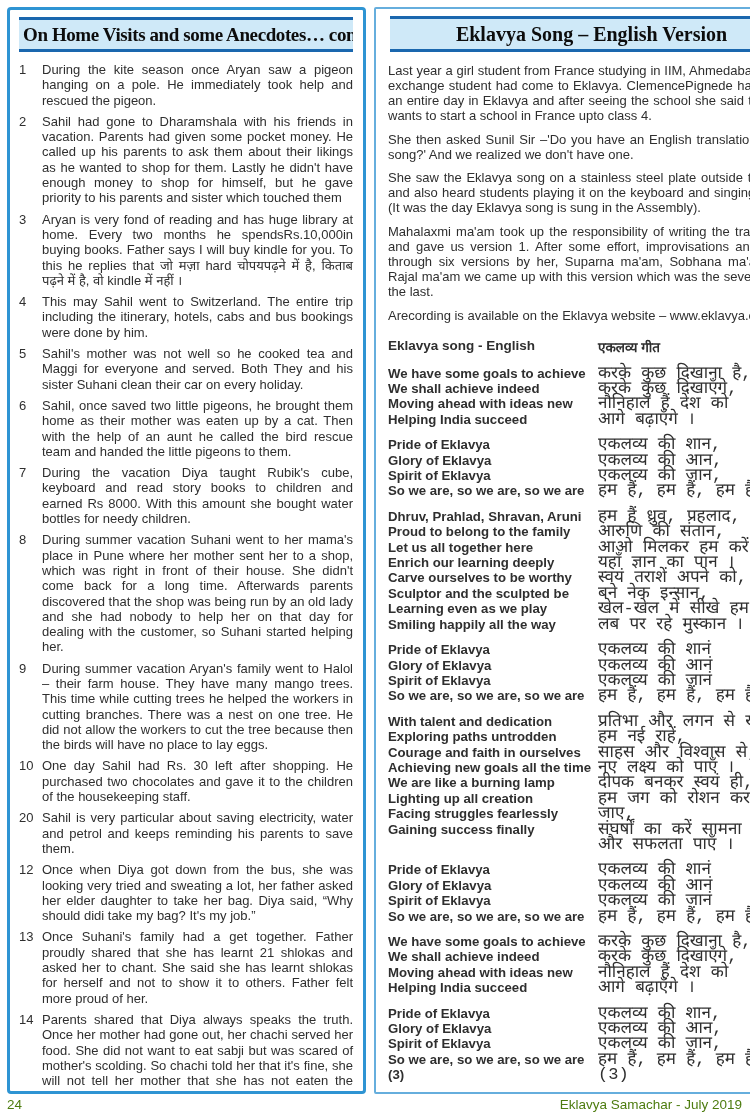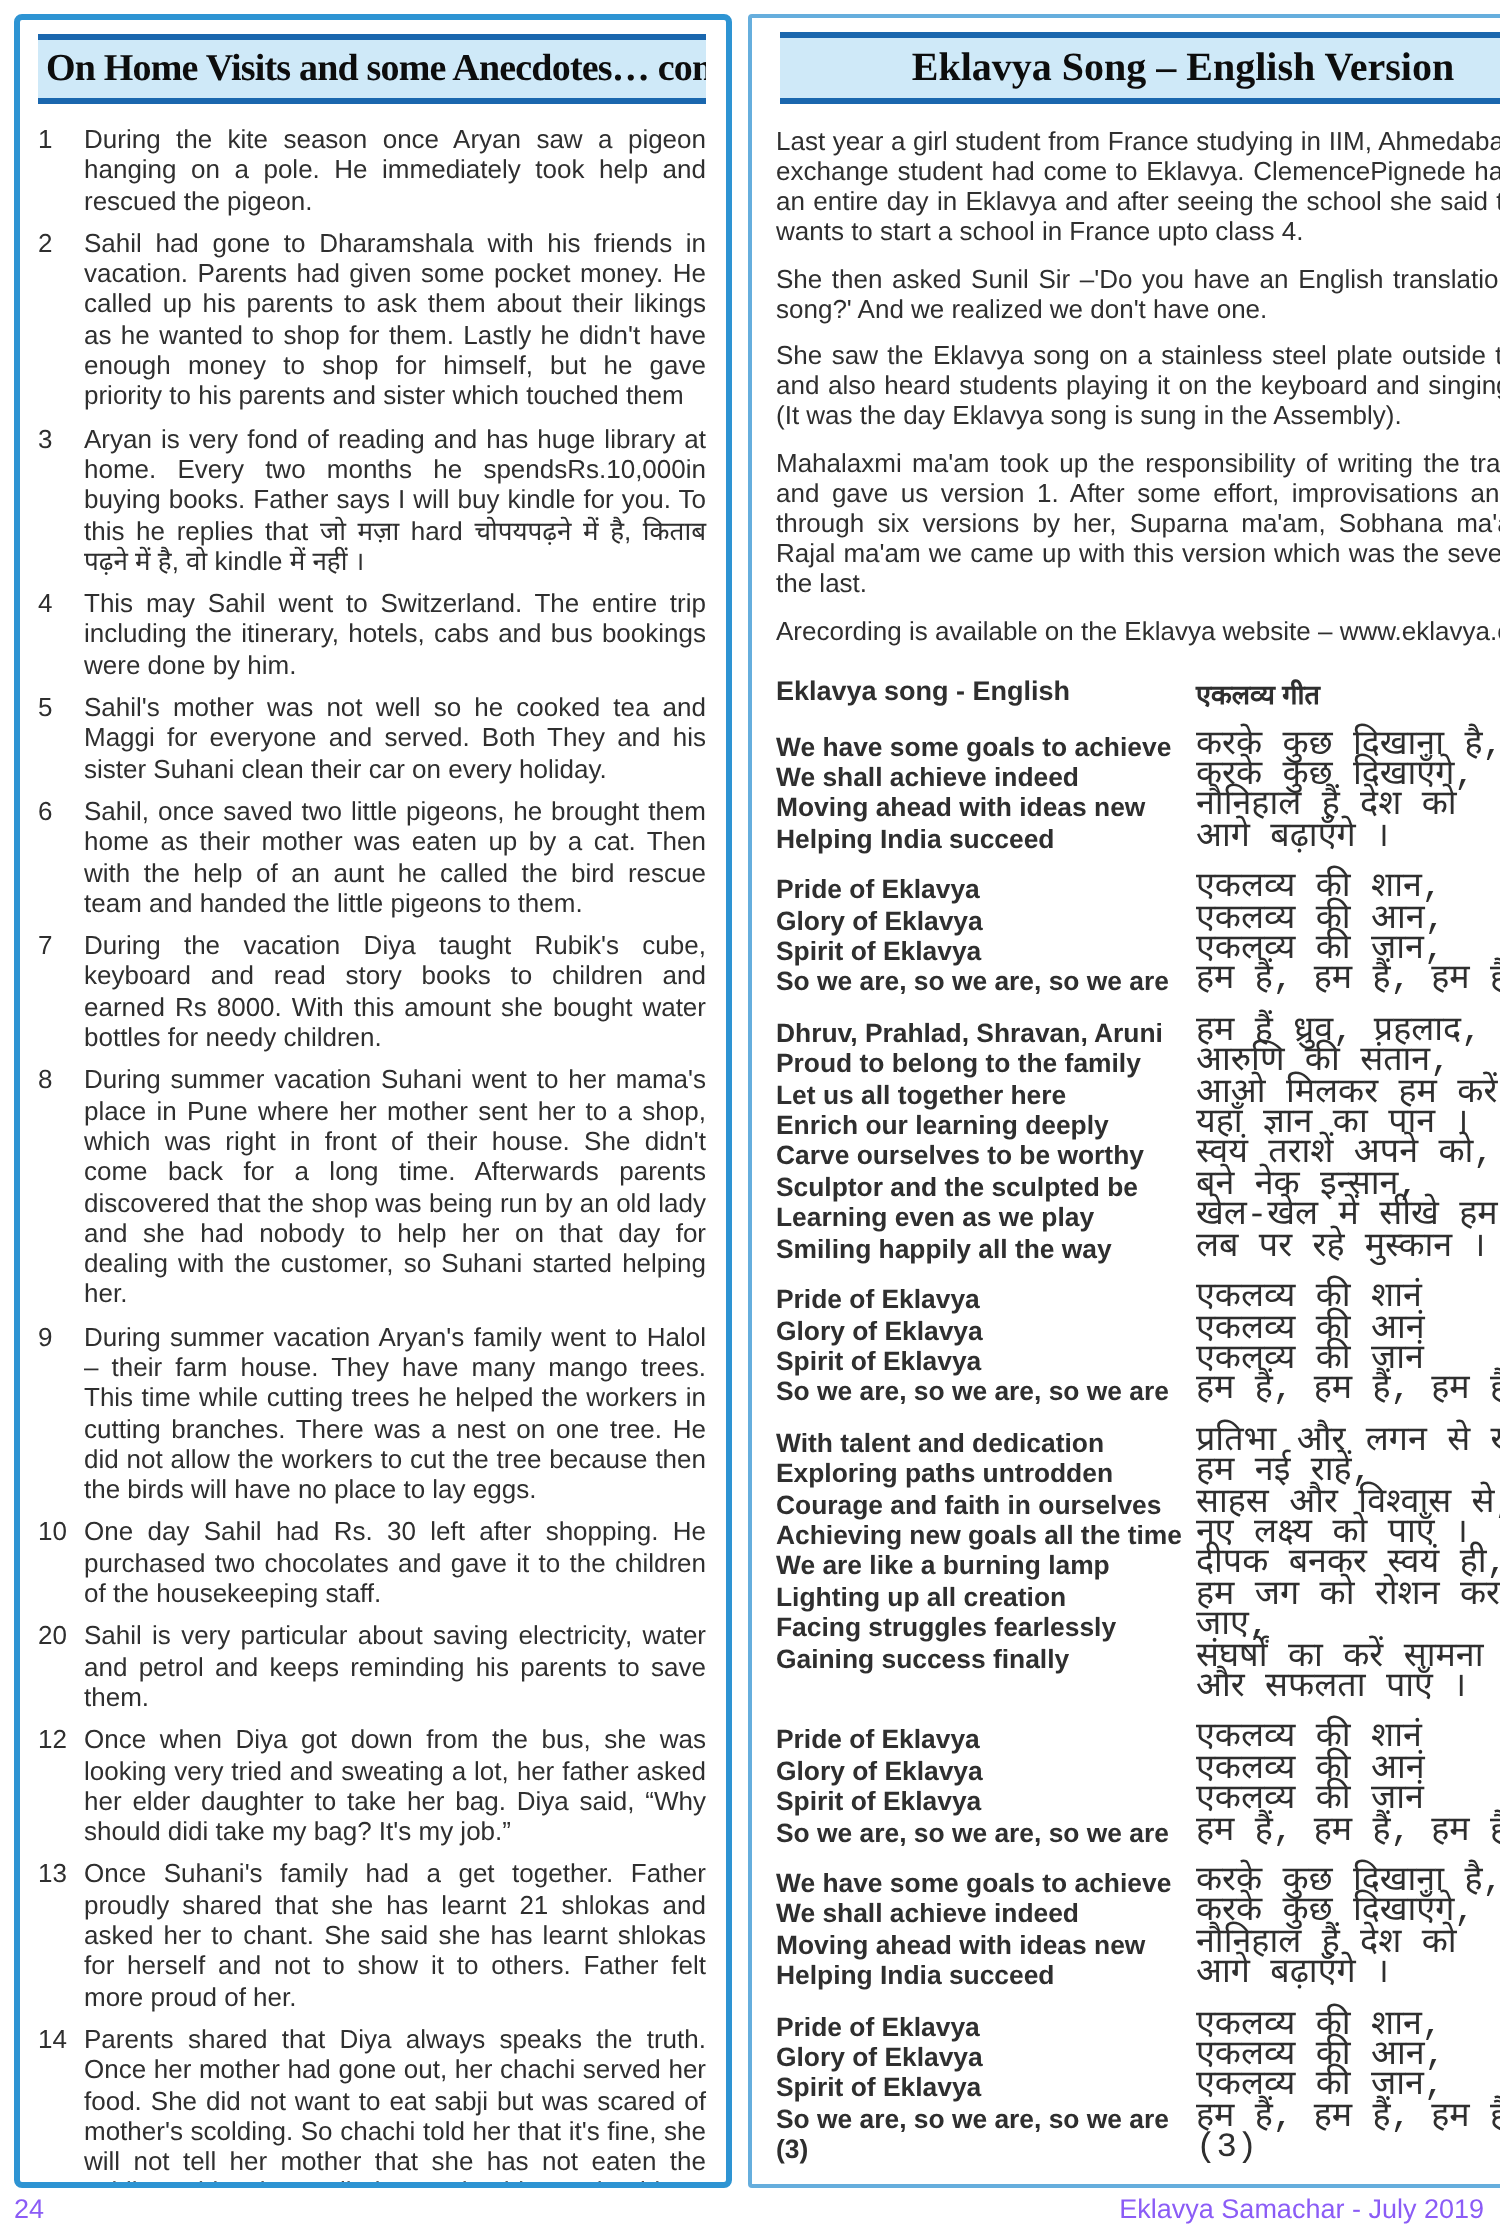--- a/index.html
+++ b/index.html
@@ -77,21 +77,21 @@
     font-size:17px;
     line-height:15.4px;
     white-space:pre-line;
     font-family:Liberation Mono, monospace;
   }
 
   .page-footer{
     position:absolute;
     left:7px;right:8px;bottom:2px;
     display:flex;justify-content:space-between;
-    font-size:13.5px;color:#8b5cf6;
+    font-size:13.5px;color:#4d7c0f;
   }
 </style>
 </head>
 <body>
 
 <div class="page">
 
   <section class="panel panel-left">
     <h1 class="band band-left">On Home Visits and some Anecdotes… contd….</h1>
     <ol class="anecdote-list">

